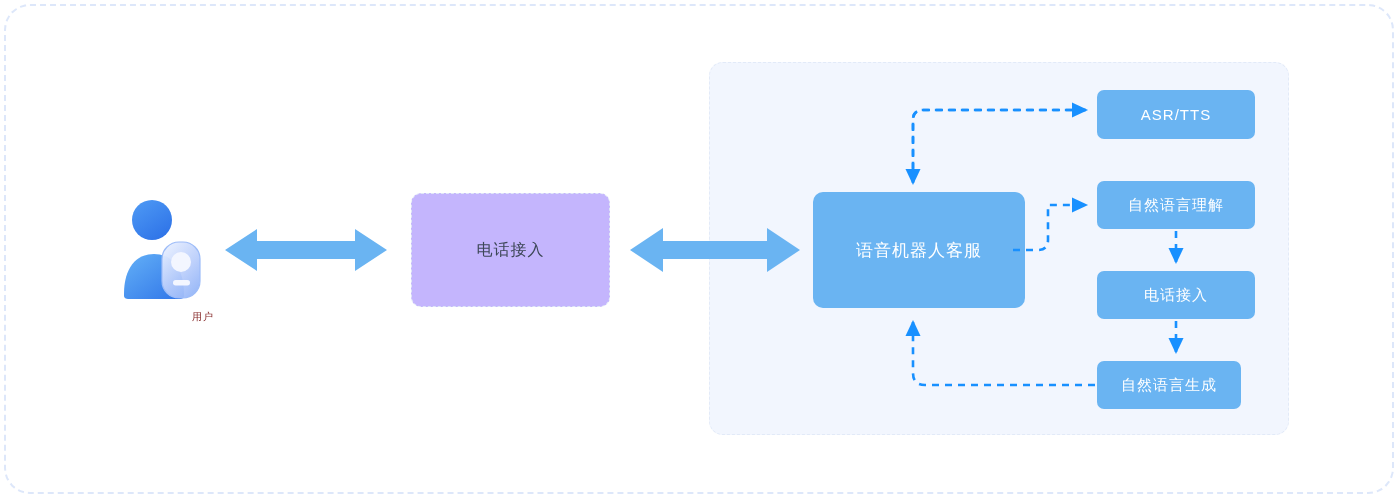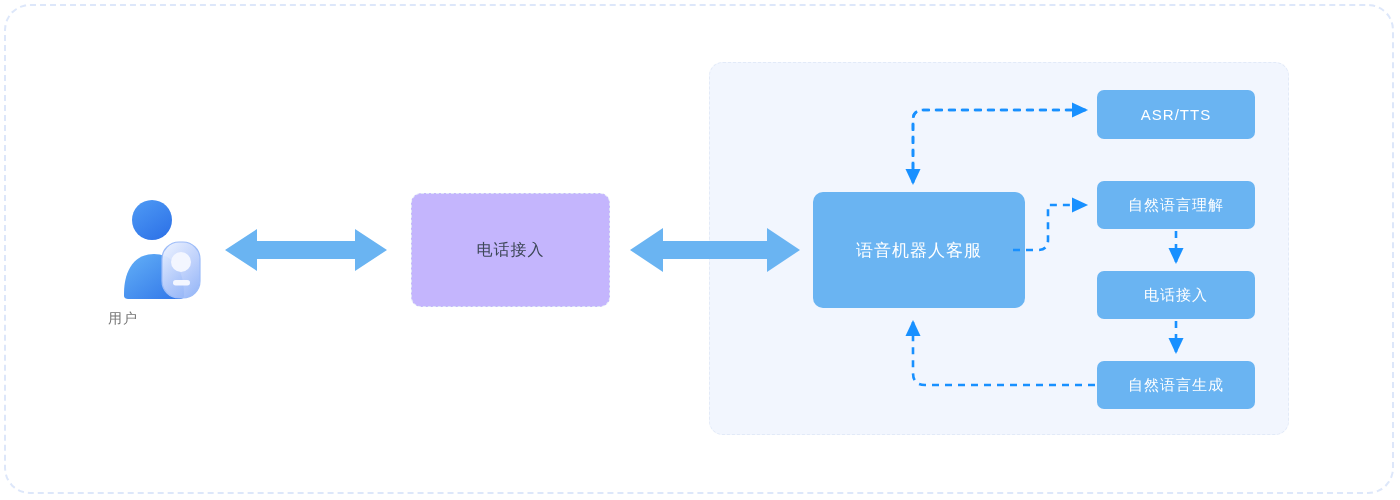--- a/index.html
+++ b/index.html
@@ -48,23 +48,23 @@
     left: 118px;
     top: 198px;
     width: 86px;
     height: 104px;
   }
   #user-label {
     position: absolute;
     left: 108px;
     top: 310px;
     width: 106px;
-    text-align: left;
-    font-size: 14px;
-    color: #737373;
+    text-align: right;
+    font-size: 10px;
+    color: #7f1d1d;
     letter-spacing: 1px;
   }
 
   
   .node {
     position: absolute;
     box-sizing: border-box;
     display: flex;
     align-items: center;
     justify-content: center;
@@ -92,21 +92,21 @@
     left: 813px;
     top: 192px;
     width: 212px;
     height: 116px;
     font-size: 17px;
     border-radius: 10px;
   }
   #node-asr   { left: 1097px; top: 90px;  width: 158px; height: 49px; }
   #node-nlu   { left: 1097px; top: 181px; width: 158px; height: 48px; }
   #node-dm    { left: 1097px; top: 271px; width: 158px; height: 48px; }
-  #node-nlg   { left: 1097px; top: 361px; width: 158px; height: 48px; }
+  #node-nlg   { left: 1097px; top: 361px; width: 144px; height: 48px; }
 
   
   svg.overlay {
     position: absolute;
     left: 0;
     top: 0;
     width: 1400px;
     height: 500px;
     pointer-events: none;
   }

